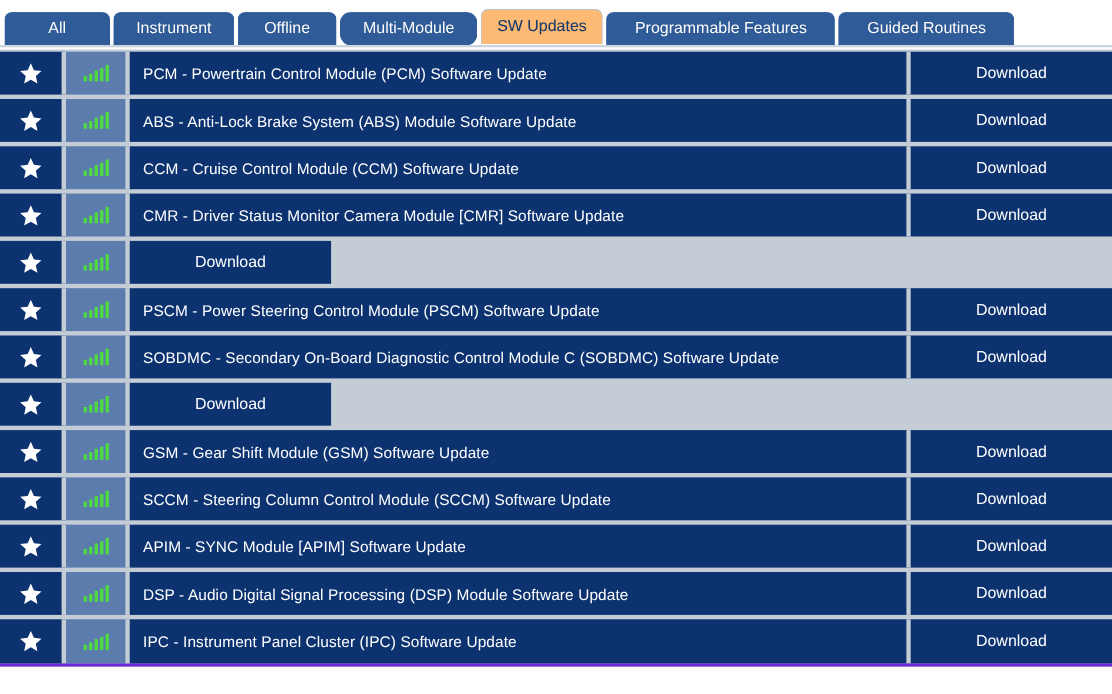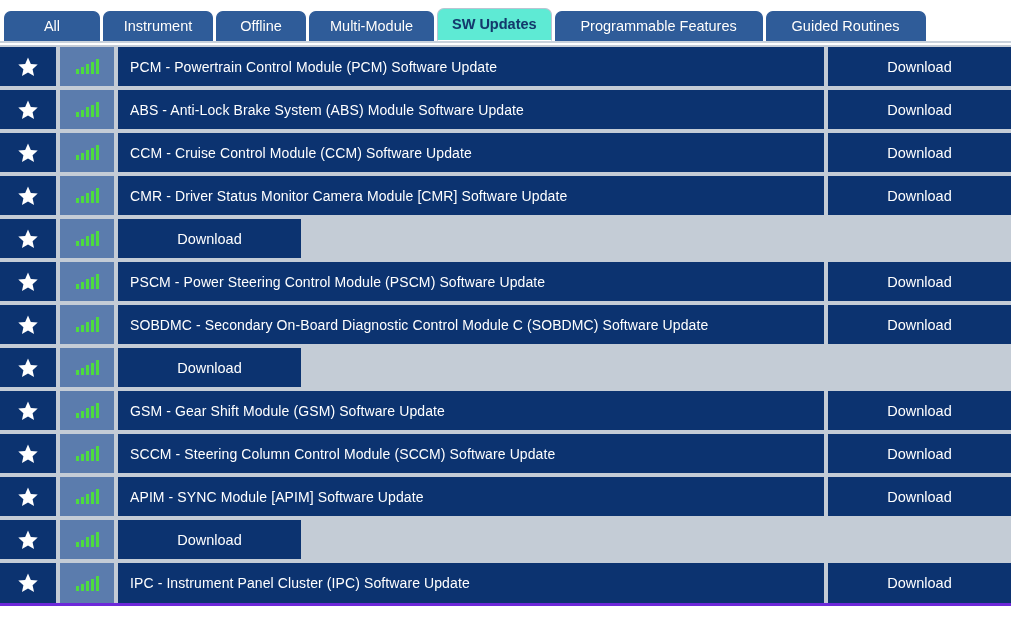--- a/index.html
+++ b/index.html
@@ -42,32 +42,32 @@
     line-height: 1;
     padding: 0 14px;
     white-space: nowrap;
     cursor: pointer;
     border: 1px solid #2f5c99;
     border-bottom: none;
     position: relative;
     text-shadow: 0 0 1px rgba(0,0,0,0.15);
   }
   .tab.active {
-    background: #5eead4;
+    background: #fdba74;
     color: #13386d;
     border: 1px solid #b9c4d2;
     border-bottom: 1px solid #ffffff;
     height: 33px;
     z-index: 5;
-    font-weight: 700;
+    font-weight: 400;
   }
   .tab-all      { flex: 0 0 96px; }
   .tab-fav      { flex: 0 0 110px; }
   .tab-off      { flex: 0 0 90px; }
-  .tab-multi    { flex: 0 0 125px; }
+  .tab-multi    { flex: 0 0 125px; border-radius: 10px; }
   .tab-sw       { flex: 0 0 110px; }
   .tab-prog     { flex: 0 0 208px; }
   .tab-guided   { flex: 0 0 160px; }
 
   
   .tabrule {
     position: absolute;
     left: 0;
     top: 41px;
     width: 1011px;
@@ -406,20 +406,21 @@
         </div>
         <div class="cell-signal">
           <span class="signal-icon">
             <i></i>
             <i></i>
             <i></i>
             <i></i>
             <i></i>
           </span>
         </div>
+        <div class="cell-title">DSP - Audio Digital Signal Processing (DSP) Module Software Update</div>
         <div class="cell-action">Download</div>
       </div>
       <div class="row">
         <div class="cell-fav">
           <span>
             <svg class="star-icon" viewBox="0 0 24 24" xmlns="http://www.w3.org/2000/svg">
               <path fill="#ffffff" d="M12 1.7l3.1 6.9 7.5.8-5.6 5 1.6 7.4-6.6-3.8-6.6 3.8 1.6-7.4-5.6-5 7.5-.8z"></path>
             </svg>
           </span>
         </div>

